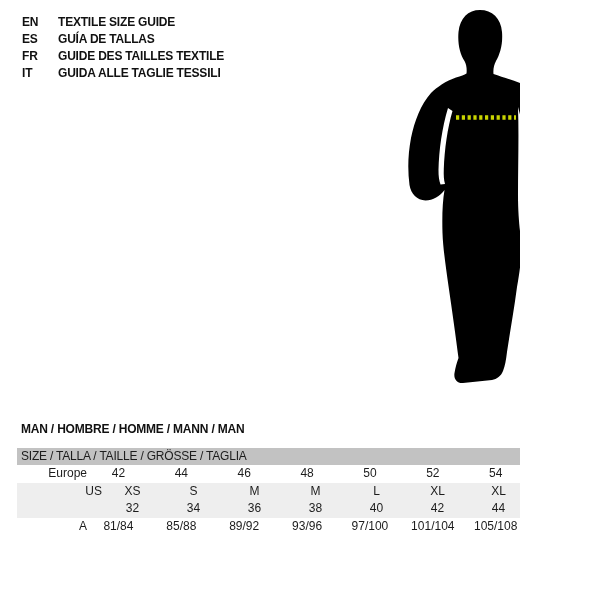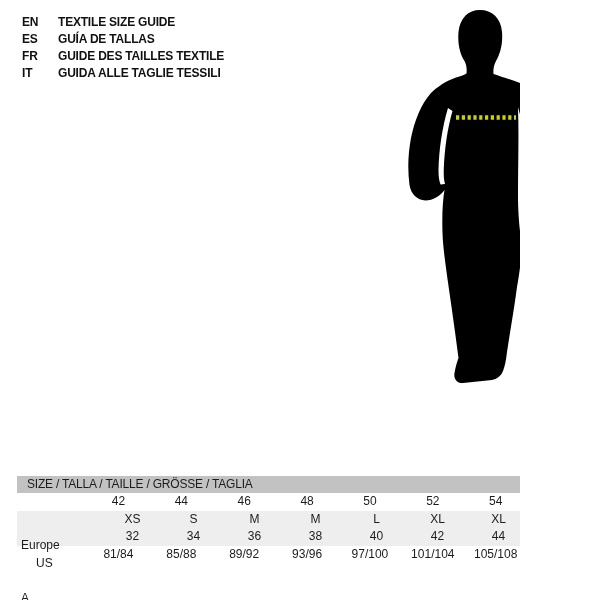--- a/index.html
+++ b/index.html
@@ -17,24 +17,24 @@
 
   
   .figure-wrap{position:absolute;left:400px;top:0;width:200px;height:400px;}
   .measure-label{position:absolute;left:560px;top:109px;font-size:13px;font-weight:500;color:#111;}
 
   
   .section-title{position:absolute;left:21px;top:422px;font-size:12px;font-weight:bold;letter-spacing:-0.2px;}
 
   
   .size-table{position:absolute;left:17px;top:448px;width:573px;font-size:12px;color:#1c1c1c;}
-  .st-header{background:#c2c2c2;height:17px;line-height:17px;padding-left:10px;letter-spacing:-0.2px;margin-top:28px;}
+  .st-header{background:#c2c2c2;height:17px;line-height:17px;padding-left:4px;letter-spacing:-0.2px;}
   .st-row{display:grid;grid-template-columns:70px repeat(8,1fr);height:17.5px;line-height:17.5px;}
   .st-row.alt{background:#eeeeee;padding-left:15px;}
-  .st-lbl{text-align:left;padding-left:4px;margin-top:44px;}
+  .st-lbl{text-align:right;padding-left:4px;}
   .st-val{text-align:center;}
 
   
   .footnote{position:absolute;left:21px;top:549px;font-size:12px;font-weight:bold;letter-spacing:-0.2px;}
 </style>
 </head>
 <body>
 
 <div class="page">
 
@@ -91,20 +91,21 @@
         L 45 184
         C 43.8 180 43.6 175 43.8 169
         C 44.5 149 47.5 128 52.5 111
         Z"></path>
       <line x1="56" y1="117.5" x2="116" y2="117.5" stroke="#c9d400" stroke-width="4.5" stroke-dasharray="3.2 2.6"></line>
       <line x1="142" y1="117.5" x2="159" y2="117.5" stroke="#1a1a1a" stroke-width="2.4" stroke-dasharray="3 2.6"></line>
     </svg>
   </div>
   <div class="measure-label">A</div>
 
+  <div class="section-title">MAN / HOMBRE / HOMME / MANN / MAN</div>
 
   <div class="size-table">
     <div class="st-header">SIZE / TALLA / TAILLE / GRÖSSE / TAGLIA</div>
 
     <div class="st-row">
       <div class="st-lbl">Europe</div>
       <div class="st-val">42</div>
       <div class="st-val">44</div>
       <div class="st-val">46</div>
       <div class="st-val">48</div>

